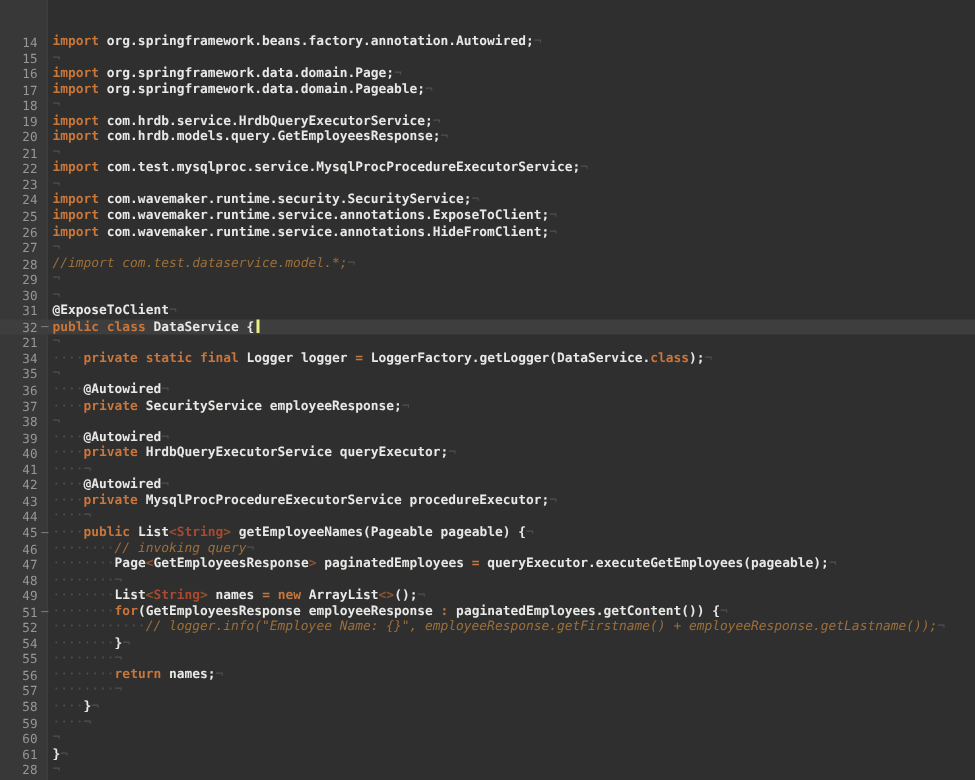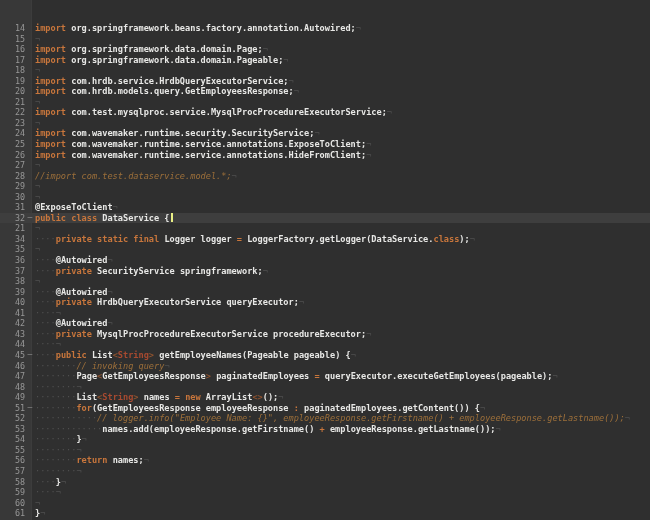--- a/index.html
+++ b/index.html
@@ -94,36 +94,35 @@
       <div class="line"><span class="num">27</span><span class="fold"></span><span class="code"><span class="tk-ws">¬</span></span></div>
       <div class="line"><span class="num">28</span><span class="fold"></span><span class="code"><span class="tk-cm">//import com.test.dataservice.model.*;</span><span class="tk-ws">¬</span></span></div>
       <div class="line"><span class="num">29</span><span class="fold"></span><span class="code"><span class="tk-ws">¬</span></span></div>
       <div class="line"><span class="num">30</span><span class="fold"></span><span class="code"><span class="tk-ws">¬</span></span></div>
       <div class="line"><span class="num">31</span><span class="fold"></span><span class="code"><span class="tk-pl">@ExposeToClient</span><span class="tk-ws">¬</span></span></div>
       <div class="line current"><span class="num">32</span><span class="fold">–</span><span class="code"><span class="tk-kw">public</span><span class="tk-pl"> </span><span class="tk-kw">class</span><span class="tk-pl"> DataService {</span><span class="caret"></span></span></div>
       <div class="line"><span class="num">21</span><span class="fold"></span><span class="code"><span class="tk-ws">¬</span></span></div>
       <div class="line"><span class="num">34</span><span class="fold"></span><span class="code"><span class="tk-ws">····</span><span class="tk-kw">private</span><span class="tk-pl"> </span><span class="tk-kw">static</span><span class="tk-pl"> </span><span class="tk-kw">final</span><span class="tk-pl"> Logger logger </span><span class="tk-op">=</span><span class="tk-pl"> LoggerFactory.getLogger(DataService.</span><span class="tk-kw">class</span><span class="tk-pl">);</span><span class="tk-ws">¬</span></span></div>
       <div class="line"><span class="num">35</span><span class="fold"></span><span class="code"><span class="tk-ws">¬</span></span></div>
       <div class="line"><span class="num">36</span><span class="fold"></span><span class="code"><span class="tk-ws">····</span><span class="tk-pl">@Autowired</span><span class="tk-ws">¬</span></span></div>
-      <div class="line"><span class="num">37</span><span class="fold"></span><span class="code"><span class="tk-ws">····</span><span class="tk-kw">private</span><span class="tk-pl"> SecurityService springframework;</span><span class="tk-ws">¬</span></span></div>
+      <div class="line"><span class="num">37</span><span class="fold"></span><span class="code"><span class="tk-ws">····</span><span class="tk-kw">private</span><span class="tk-pl"> SecurityService employeeResponse;</span><span class="tk-ws">¬</span></span></div>
       <div class="line"><span class="num">38</span><span class="fold"></span><span class="code"><span class="tk-ws">¬</span></span></div>
       <div class="line"><span class="num">39</span><span class="fold"></span><span class="code"><span class="tk-ws">····</span><span class="tk-pl">@Autowired</span><span class="tk-ws">¬</span></span></div>
       <div class="line"><span class="num">40</span><span class="fold"></span><span class="code"><span class="tk-ws">····</span><span class="tk-kw">private</span><span class="tk-pl"> HrdbQueryExecutorService queryExecutor;</span><span class="tk-ws">¬</span></span></div>
       <div class="line"><span class="num">41</span><span class="fold"></span><span class="code"><span class="tk-ws">····¬</span></span></div>
       <div class="line"><span class="num">42</span><span class="fold"></span><span class="code"><span class="tk-ws">····</span><span class="tk-pl">@Autowired</span><span class="tk-ws">¬</span></span></div>
       <div class="line"><span class="num">43</span><span class="fold"></span><span class="code"><span class="tk-ws">····</span><span class="tk-kw">private</span><span class="tk-pl"> MysqlProcProcedureExecutorService procedureExecutor;</span><span class="tk-ws">¬</span></span></div>
       <div class="line"><span class="num">44</span><span class="fold"></span><span class="code"><span class="tk-ws">····¬</span></span></div>
       <div class="line"><span class="num">45</span><span class="fold">–</span><span class="code"><span class="tk-ws">····</span><span class="tk-kw">public</span><span class="tk-pl"> List</span><span class="tk-ab">&lt;</span><span class="tk-ty">String</span><span class="tk-ab">&gt;</span><span class="tk-pl"> getEmployeeNames(Pageable pageable) {</span><span class="tk-ws">¬</span></span></div>
       <div class="line"><span class="num">46</span><span class="fold"></span><span class="code"><span class="tk-ws">········</span><span class="tk-cm">// invoking query</span><span class="tk-ws">¬</span></span></div>
       <div class="line"><span class="num">47</span><span class="fold"></span><span class="code"><span class="tk-ws">········</span><span class="tk-pl">Page</span><span class="tk-ab">&lt;</span><span class="tk-pl">GetEmployeesResponse</span><span class="tk-ab">&gt;</span><span class="tk-pl"> paginatedEmployees </span><span class="tk-op">=</span><span class="tk-pl"> queryExecutor.executeGetEmployees(pageable);</span><span class="tk-ws">¬</span></span></div>
       <div class="line"><span class="num">48</span><span class="fold"></span><span class="code"><span class="tk-ws">········¬</span></span></div>
       <div class="line"><span class="num">49</span><span class="fold"></span><span class="code"><span class="tk-ws">········</span><span class="tk-pl">List</span><span class="tk-ab">&lt;</span><span class="tk-ty">String</span><span class="tk-ab">&gt;</span><span class="tk-pl"> names </span><span class="tk-op">=</span><span class="tk-pl"> </span><span class="tk-kw">new</span><span class="tk-pl"> ArrayList</span><span class="tk-ab">&lt;&gt;</span><span class="tk-pl">();</span><span class="tk-ws">¬</span></span></div>
       <div class="line"><span class="num">51</span><span class="fold">–</span><span class="code"><span class="tk-ws">········</span><span class="tk-kw">for</span><span class="tk-pl">(GetEmployeesResponse employeeResponse </span><span class="tk-op">:</span><span class="tk-pl"> paginatedEmployees.getContent()) {</span><span class="tk-ws">¬</span></span></div>
       <div class="line"><span class="num">52</span><span class="fold"></span><span class="code"><span class="tk-ws">············</span><span class="tk-cm">// logger.info("Employee Name: {}", employeeResponse.getFirstname() + employeeResponse.getLastname());</span><span class="tk-ws">¬</span></span></div>
-      <div class="line"><span class="num">53</span><span class="fold"></span><span class="code"><span class="tk-ws">·············</span><span class="tk-pl">names.add(employeeResponse.getFirstname() </span><span class="tk-op">+</span><span class="tk-pl"> employeeResponse.getLastname());</span><span class="tk-ws">¬</span></span></div>
       <div class="line"><span class="num">54</span><span class="fold"></span><span class="code"><span class="tk-ws">········</span><span class="tk-pl">}</span><span class="tk-ws">¬</span></span></div>
       <div class="line"><span class="num">55</span><span class="fold"></span><span class="code"><span class="tk-ws">········¬</span></span></div>
       <div class="line"><span class="num">56</span><span class="fold"></span><span class="code"><span class="tk-ws">········</span><span class="tk-kw">return</span><span class="tk-pl"> names;</span><span class="tk-ws">¬</span></span></div>
       <div class="line"><span class="num">57</span><span class="fold"></span><span class="code"><span class="tk-ws">········¬</span></span></div>
       <div class="line"><span class="num">58</span><span class="fold"></span><span class="code"><span class="tk-ws">····</span><span class="tk-pl">}</span><span class="tk-ws">¬</span></span></div>
       <div class="line"><span class="num">59</span><span class="fold"></span><span class="code"><span class="tk-ws">····¬</span></span></div>
       <div class="line"><span class="num">60</span><span class="fold"></span><span class="code"><span class="tk-ws">¬</span></span></div>
       <div class="line"><span class="num">61</span><span class="fold"></span><span class="code"><span class="tk-pl">}</span><span class="tk-ws">¬</span></span></div>
       <div class="line"><span class="num">28</span><span class="fold"></span><span class="code"><span class="tk-ws">¬</span></span></div>
     </div>

